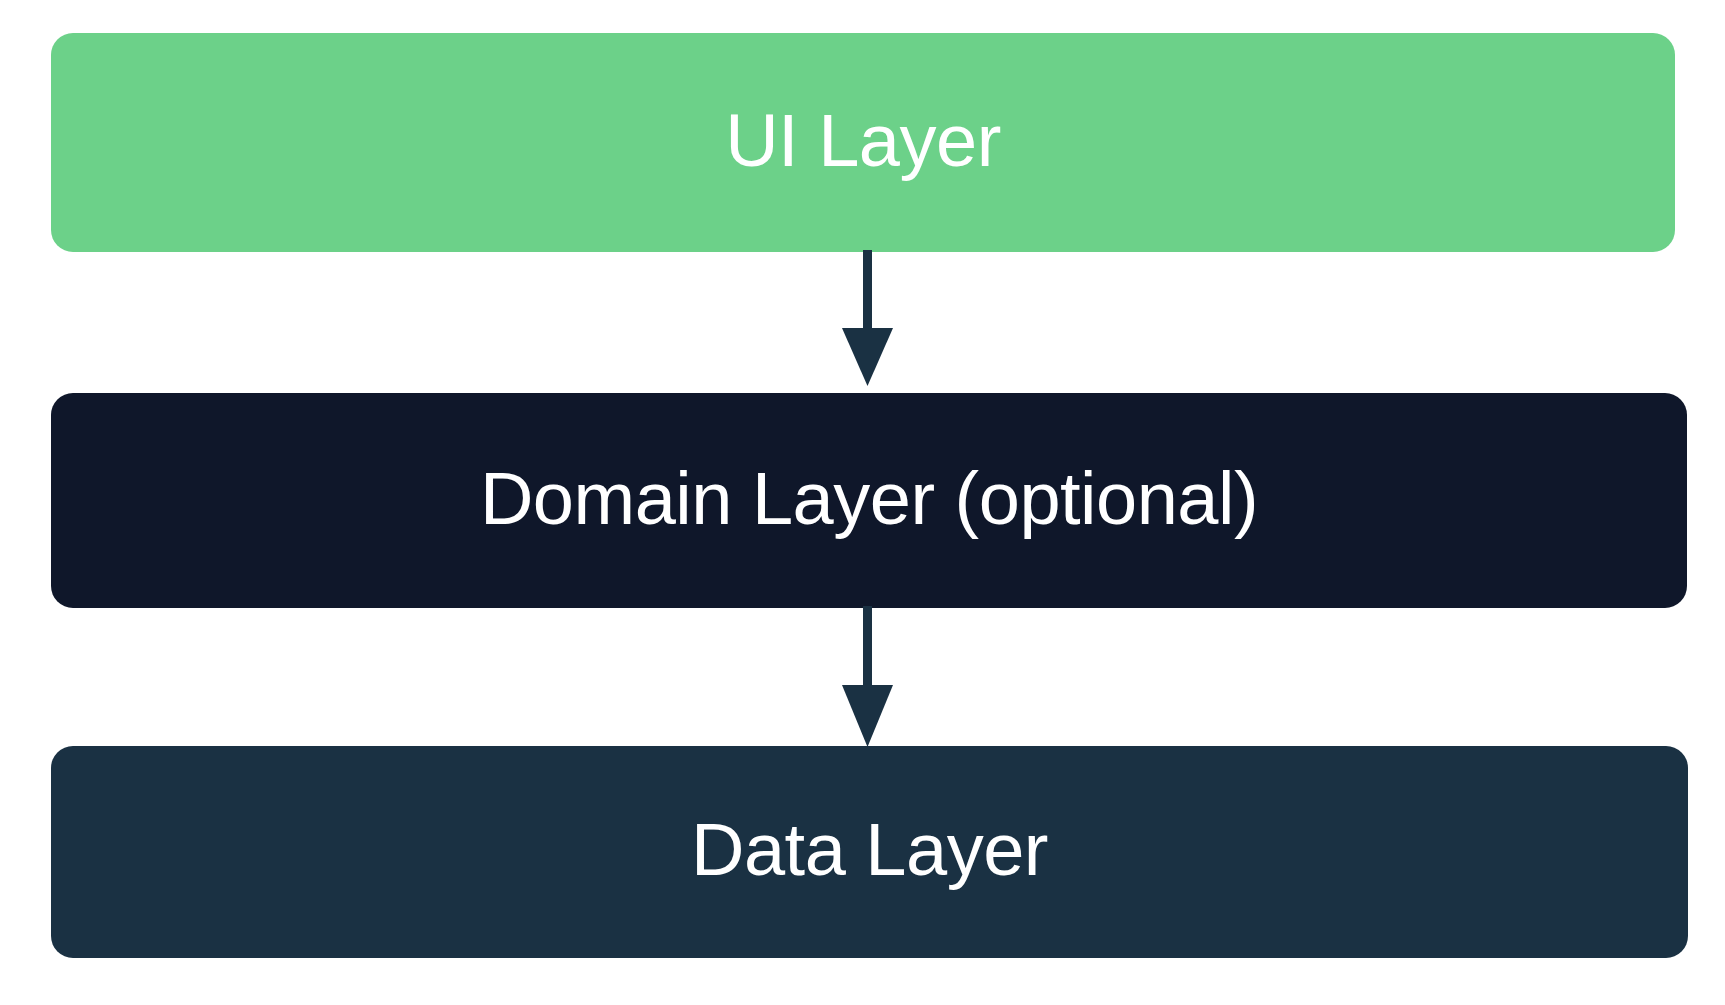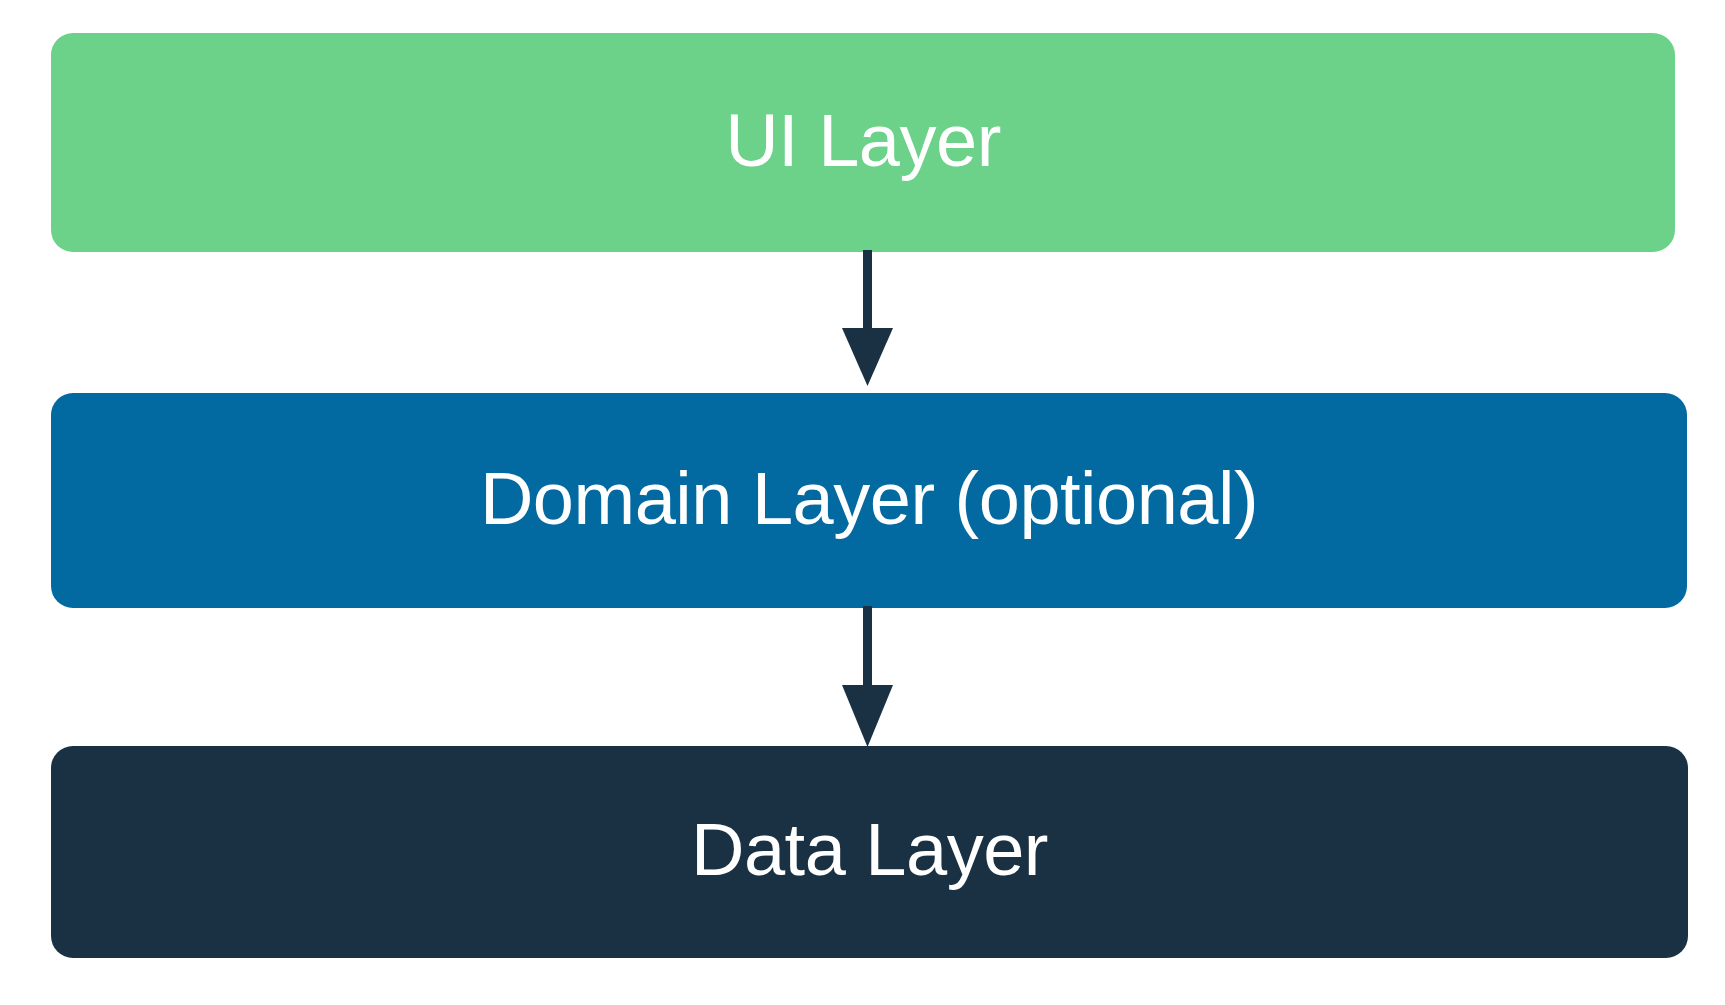--- a/index.html
+++ b/index.html
@@ -79,21 +79,21 @@
 </style>
 </head>
 <body>
 
 <div class="diagram">
 
   <div class="layer-box" id="box-ui" style="background:#6CD189;">
     <span class="layer-label">UI Layer</span>
   </div>
 
-  <div class="layer-box" id="box-domain" style="background:#0369a1;text-align:right;">
+  <div class="layer-box" id="box-domain" style="background:#0f172a;text-align:right;">
     <span class="layer-label">Domain Layer (optional)</span>
   </div>
 
   <div class="layer-box" id="box-data" style="background:#1A3143;">
     <span class="layer-label">Data Layer</span>
   </div>
 
   <svg class="connector arrow-svg" width="1725" height="1005" viewBox="0 0 1725 1005">
     <g>
       <rect x="863" y="250" width="9" height="80" fill="#1A3143"></rect>

